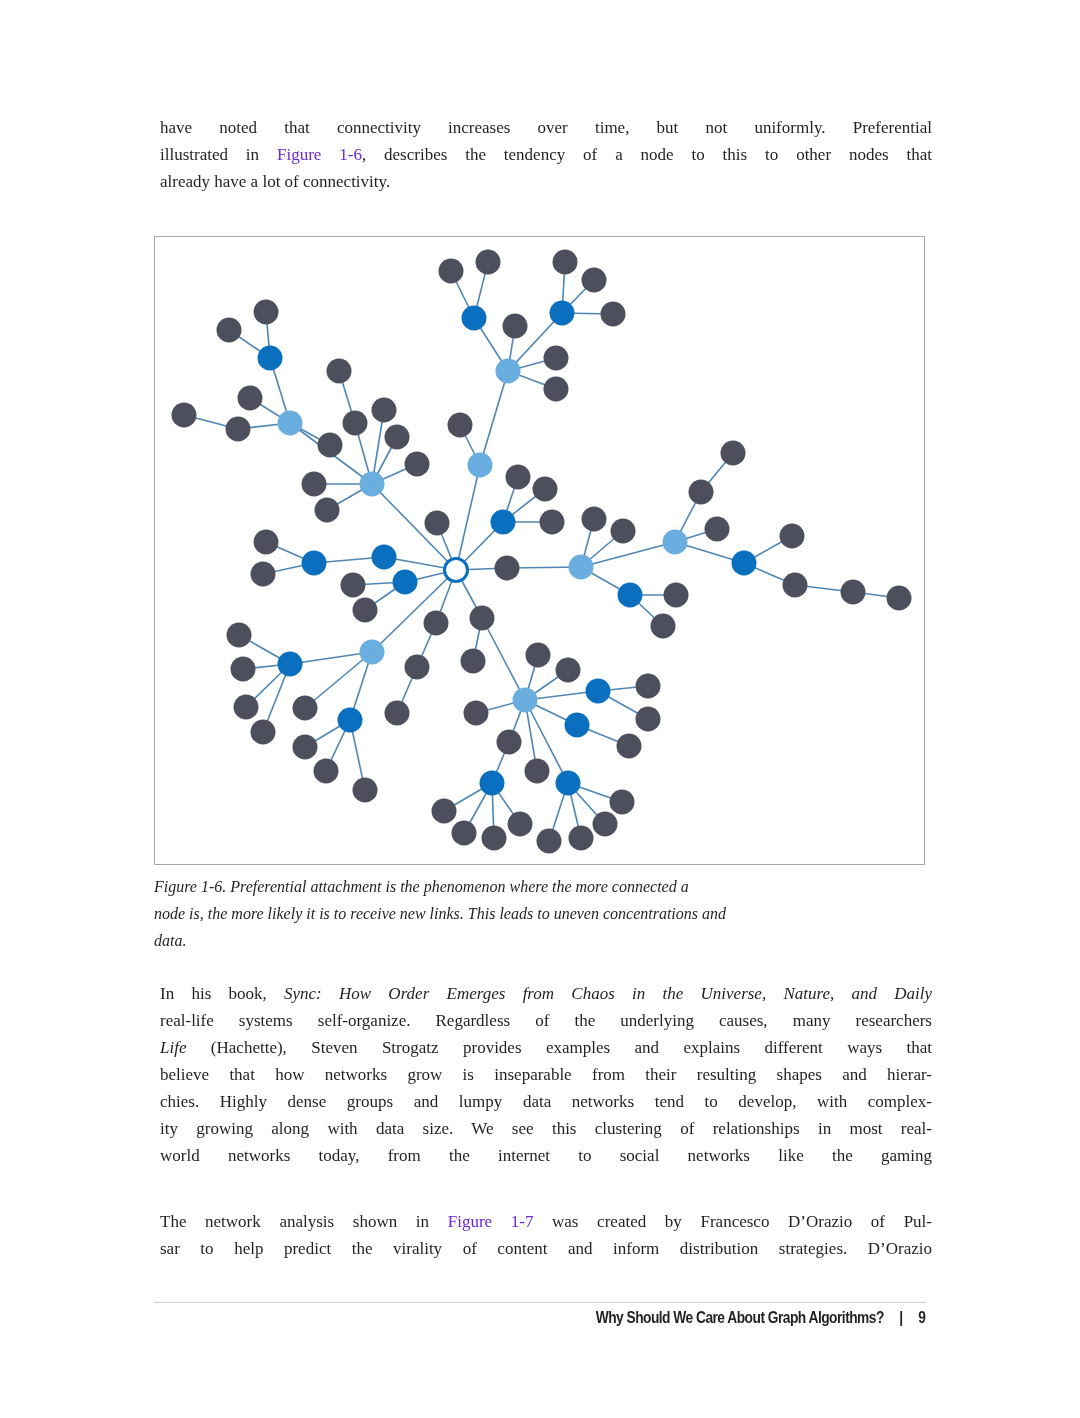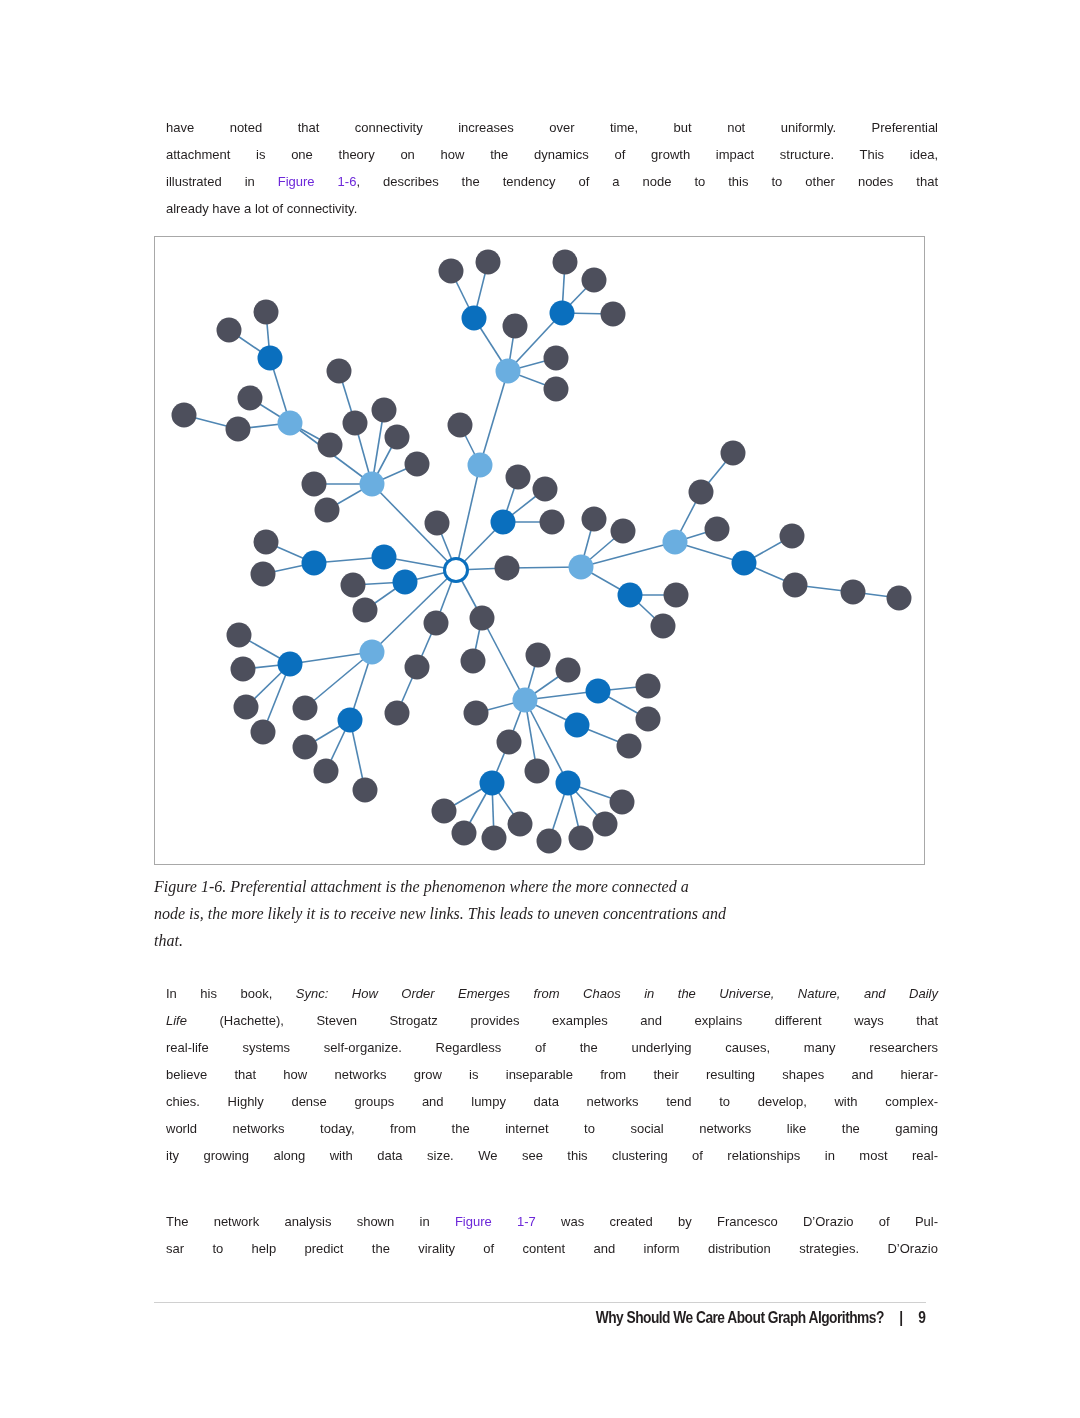--- a/index.html
+++ b/index.html
@@ -1,35 +1,34 @@
 <!DOCTYPE html>
 <html><head>
 <meta charset="utf-8">
 <style>
   html, body { margin:0; padding:0; background:#ffffff; }
   body { width:1080px; height:1418px; position:relative; overflow:hidden; }
-  .text { position:absolute; left:166px; width:772px; font-family:Liberation Sans, sans-serif; font-size:13px; line-height:27px; color:#231f20; text-align:justify; }
+  .text { position:absolute; left:160px; width:772px; font-family:Liberation Serif, serif; font-size:17px; line-height:27px; color:#231f20; text-align:justify; }
   .text .line { display:block; text-align:justify; text-align-last:justify; white-space:nowrap; }
   .text .line.last { text-align-last:left; }
   .link { color:#6d28d9; }
   .ital { font-style:italic; }
   .figure { position:absolute; left:154px; top:236px; width:771px; height:629px; border:1.5px solid #a8a8a8; box-sizing:border-box; background:#fff; }
   .figure svg { position:absolute; left:-1px; top:-1px; }
   .caption { position:absolute; left:154px; top:873px; width:772px; font-family:"Liberation Serif","DejaVu Serif",serif; font-style:italic; font-size:16px; line-height:27px; color:#231f20; }
   .caption .line { display:block; white-space:nowrap; }
   .footer-rule { position:absolute; left:154px; top:1302px; width:772px; height:1px; background:#d0d0d0; }
   .footer { position:absolute; top:1309px; right:155px; font-family:"Liberation Sans","DejaVu Sans",sans-serif; font-weight:bold; font-size:16px; color:#231f20; letter-spacing:-0.6px; transform:scaleX(0.86); transform-origin:right center; white-space:nowrap; }
   .footer .sep { display:inline-block; margin:0 18px; font-weight:bold; }
 </style>
 </head>
 <body>
 
 <div class="text" style="top:114px;">
   <span class="line">have noted that connectivity increases over time, but not uniformly. Preferential</span>
-  <span class="line">attachment is one theory on how the dynamics of growth impact structure. This idea,</span>
   <span class="line"><span>illustrated in </span><span class="link">Figure 1-6</span><span>, describes the tendency of a node to this to other nodes that</span></span>
   <span class="line last">already have a lot of connectivity.</span>
 </div>
 
 <div class="figure">
   <svg width="773" height="631" viewBox="153 235 773 631">
     <g stroke="#4f86b3" stroke-width="1.6" fill="none">
 
       <line x1="455" y1="569" x2="371" y2="483"></line>
       <line x1="455" y1="569" x2="479" y2="464"></line>
@@ -241,31 +240,31 @@
         <circle cx="524" cy="699" r="12.5"></circle>
     </g>
 
     <circle cx="455" cy="569" r="11.5" fill="#ffffff" stroke="#0a6fbe" stroke-width="3"></circle>
   </svg>
 </div>
 
 <div class="caption">
   <span class="line">Figure 1-6. Preferential attachment is the phenomenon where the more connected a</span>
   <span class="line">node is, the more likely it is to receive new links. This leads to uneven concentrations and</span>
-  <span class="line">that.</span>
+  <span class="line">data.</span>
 </div>
 
 <div class="text" style="top:980px;">
   <span class="line"><span>In his book, </span><span class="ital">Sync: How Order Emerges from Chaos in the Universe, Nature, and Daily</span></span>
+  <span class="line">real-life systems self-organize. Regardless of the underlying causes, many researchers</span>
   <span class="line"><span class="ital">Life</span><span> (Hachette), Steven Strogatz provides examples and explains different ways that</span></span>
-  <span class="line">real-life systems self-organize. Regardless of the underlying causes, many researchers</span>
   <span class="line">believe that how networks grow is inseparable from their resulting shapes and hierar-</span>
   <span class="line">chies. Highly dense groups and lumpy data networks tend to develop, with complex-</span>
+  <span class="line">ity growing along with data size. We see this clustering of relationships in most real-</span>
   <span class="line">world networks today, from the internet to social networks like the gaming</span>
-  <span class="line">ity growing along with data size. We see this clustering of relationships in most real-</span>
 </div>
 
 <div class="text" style="top:1208px;">
   <span class="line"><span>The network analysis shown in </span><span class="link">Figure 1-7</span><span> was created by Francesco D’Orazio of Pul-</span></span>
   <span class="line">sar to help predict the virality of content and inform distribution strategies. D’Orazio</span>
 </div>
 
 <div class="footer-rule"></div>
 <div class="footer">
   <span>Why Should We Care About Graph Algorithms?</span><span class="sep">|</span><span>9</span>

